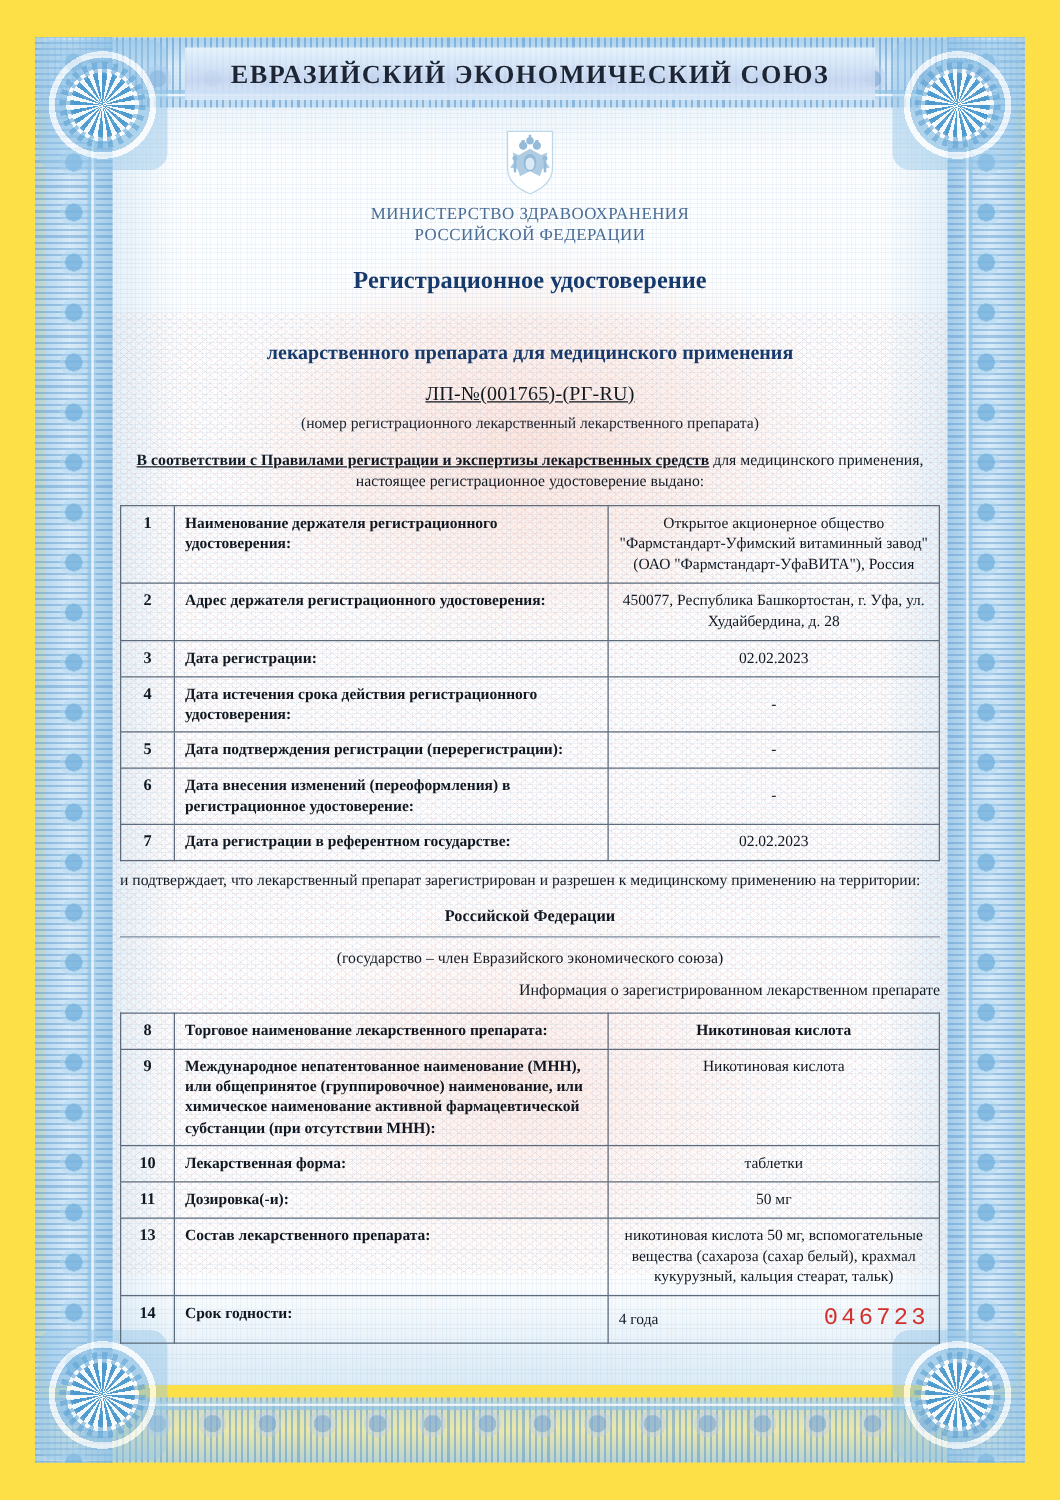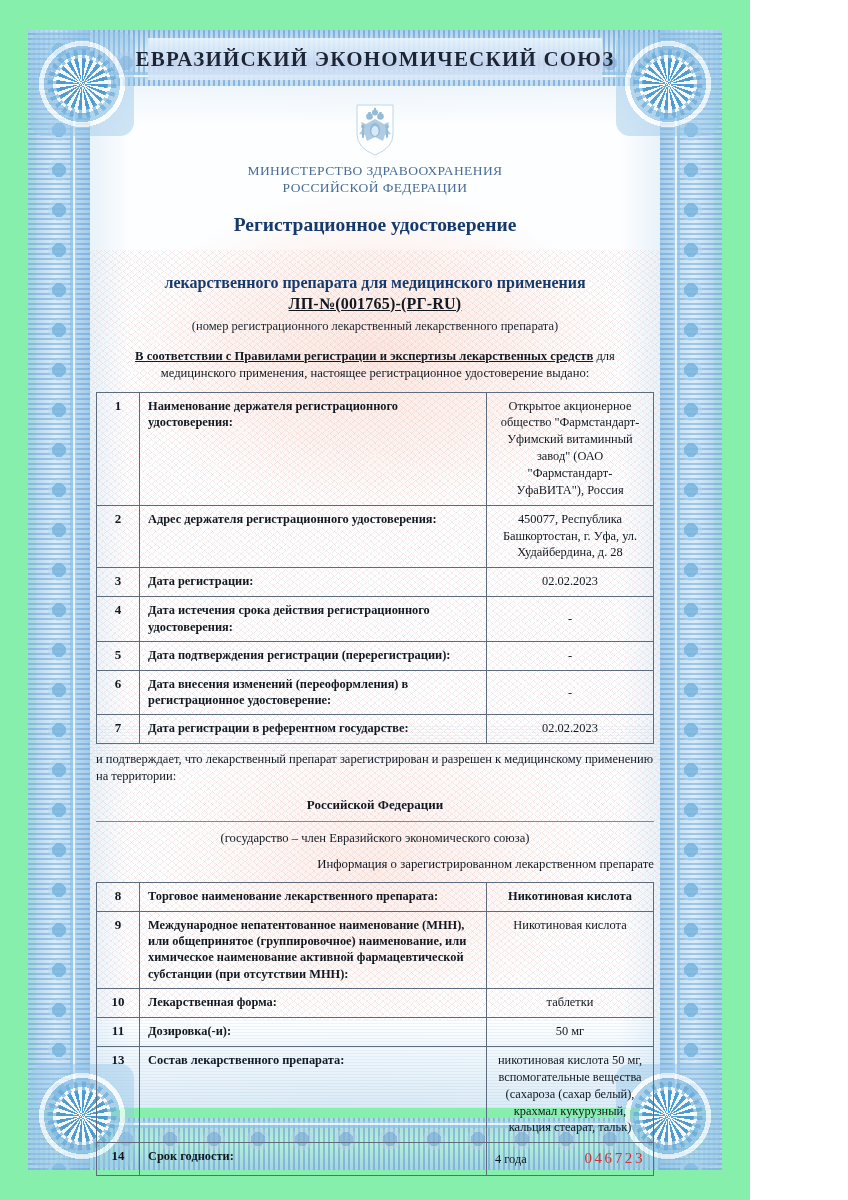--- a/index.html
+++ b/index.html
@@ -6,24 +6,24 @@
     margin: 0;
     padding: 0;
     background: #ffffff;
   }
   body {
     font-family: "Liberation Serif", "DejaVu Serif", serif;
   }
 
   .certificate {
     position: relative;
-    width: 750px;
+    width: 848px;
     height: 1200px;
     overflow: hidden;
-    background: #86efac;
+    background: #fde047;
   }
 
   
   .paper {
     position: absolute;
     left: 36px;
     top: 30px;
     right: 36px;
     bottom: 92px;
     background:
@@ -202,25 +202,25 @@
     text-align: center;
     color: #173a6d;
     font-weight: bold;
     font-size: 19.5px;
     line-height: 1.24;
   }
   .main-title .line2 { font-size: 16px; margin-top: 36px; }
 
   .reg-number {
     text-align: center;
-    font-weight: bold;
+    font-weight: normal;
     font-size: 16px;
     color: #111820;
     text-decoration: underline;
-    margin-top: 2px;
+    margin-top: 14px;
     letter-spacing: 0.2px;
   }
 
   .reg-number-caption {
     text-align: center;
     font-size: 12.5px;
     color: #1b2430;
     margin-top: 6px;
   }
 
@@ -301,22 +301,22 @@
   }
 
   .value-row {
     display: flex;
     align-items: baseline;
     justify-content: space-between;
     gap: 34px;
   }
   .serial {
     color: #d2302c;
-    font-family: Liberation Serif, serif;
-    font-size: 15px;
+    font-family: Liberation Mono, monospace;
+    font-size: 19px;
     letter-spacing: 2.6px;
     font-weight: normal;
   }
 </style>
 </head>
 <body>
 
 <div class="certificate">
 
   <div class="paper"></div>

